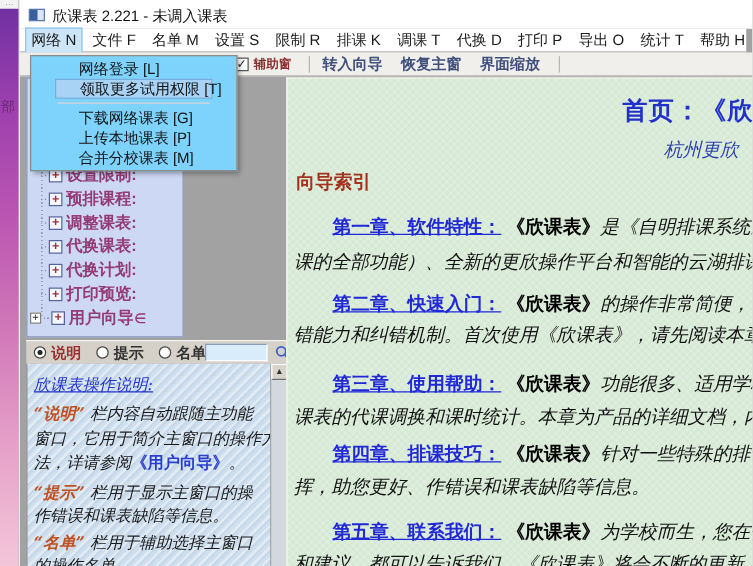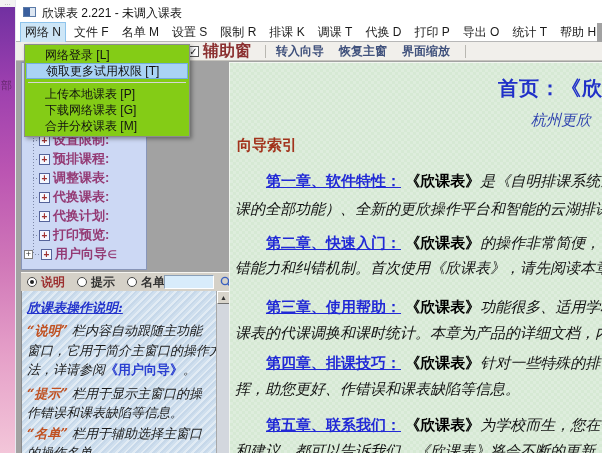--- a/index.html
+++ b/index.html
@@ -20,21 +20,21 @@
   .app-icon::before { content:""; position:absolute; left:0; top:0; width:6px; height:8px; background:#3a5f9e; }
   .title-text { position:absolute; left:26px; top:5px; font-size:12px; color:#111; white-space:nowrap; }
 
   .menubar { position:absolute; left:0; top:23px; width:581px; height:19px; background:#ffffff; display:flex; align-items:center; padding-left:4px; border-bottom:1px solid #b7b7b7; }
   .menubar span { font-size:12px; color:#1a1a1a; padding:2px 5px; margin-right:3px; white-space:nowrap; }
   .menubar span.active { background:#cde6f7; border:1px solid #8fc4ec; padding:1px 4px; }
 
   .toolbar { position:absolute; left:0; top:42px; width:587px; height:19px; background:#f1efeb; border-bottom:1px solid #c4c2bc; display:flex; align-items:center; }
   .tb-start { width:172px; flex:none; }
   .cb { width:11px; height:11px; background:#fff; border:1px solid #555; font-size:10px; line-height:10px; text-align:center; color:#222; margin-right:4px; flex:none; }
-  .tb-red { font-size:16px; font-weight:bold; color:#8b3030; white-space:nowrap; }
+  .tb-red { font-size:10px; font-weight:bold; color:#8b3030; white-space:nowrap; }
   .tb-blue { font-size:12px; font-weight:bold; color:#40517c; white-space:nowrap; margin-right:15px; }
   .tb-sep { width:1px; height:13px; background:#b9b7b1; margin:0 10px 0 14px; flex:none; }
 
   
   .tree { position:absolute; left:5px; top:62px; width:126px; height:208px; background:#ccd8f4; border:1px solid #8895b8; }
   .tree-vline { position:absolute; left:11px; top:66px; width:1px; height:124px; background-image:repeating-linear-gradient(180deg,#7d88a8 0 1px,transparent 1px 3px); }
   .tree-row { position:absolute; left:0; height:16px; display:flex; align-items:center; }
   .tree-stub { width:6px; height:1px; background-image:repeating-linear-gradient(90deg,#7d88a8 0 1px,transparent 1px 3px); margin-left:11px; flex:none; }
   .tree-box { width:11px; height:11px; background:#f4f7ff; border:1px solid #55639a; color:#a03030; font-size:10px; line-height:9px; text-align:center; font-weight:bold; flex:none; margin-right:3px; }
   .tree-expand { width:9px; height:9px; background:#fff; border:1px solid #808080; color:#333; font-size:9px; line-height:7px; text-align:center; flex:none; margin-left:2px; }
@@ -47,28 +47,28 @@
   .tab-label { font-size:12px; font-weight:bold; color:#333; margin-right:12px; white-space:nowrap; }
   .tab-label.sel { color:#9c2f2f; }
   .searchbox { position:absolute; left:143px; top:2px; width:50px; height:14px; background:#d8ecfb; border:1px solid #8aa0b8; border-bottom-color:#fff; border-right-color:#fff; font-size:10px; padding:0 2px; }
   .mag { position:absolute; left:198px; top:2px; width:14px; height:14px; }
 
   
   .panel { position:absolute; left:5px; top:291px; width:208px; height:162px; background:#cfdfee;
     background-image:repeating-linear-gradient(135deg, rgba(255,255,255,.38) 0 2px, rgba(160,185,215,.18) 2px 4px, transparent 4px 6px);
     border-left:1px solid #8a8a8a; overflow:hidden; }
   .p-line { position:absolute; left:5px; width:190px; font-family:"DejaVu Serif", serif; font-style:italic; font-size:13px; color:#1a1a1a; white-space:nowrap; }
-  .p-head { color:#2233cc; font-weight:bold; text-decoration:underline; }
+  .p-head { color:#2233cc; font-weight:normal; text-decoration:underline; }
   .p-q { color:#c05020; font-weight:bold; }
   .p-link { color:#2a3fd0; font-weight:bold; font-style:normal; font-family:"Liberation Sans",sans-serif; }
   .scrollbar { position:absolute; right:0; top:0; width:13px; height:162px; background:#d3d7de; border-left:1px solid #a8a8a8; }
   .scroll-btn { width:13px; height:13px; background:#d8d4cb; border:1px solid #fff; border-right-color:#707070; border-bottom-color:#707070; font-size:7px; line-height:11px; text-align:center; color:#333; }
 
   
-  .dropdown { position:absolute; left:8px; top:44px; width:166px; background:#84cc16; border:1px solid #8c8c8c; box-shadow:2px 2px 4px rgba(0,0,0,.35); z-index:50; padding:2px 1px; }
+  .dropdown { position:absolute; left:8px; top:44px; width:166px; background:#7dd3fc; border:1px solid #8c8c8c; box-shadow:2px 2px 4px rgba(0,0,0,.35); z-index:50; padding:2px 19px; }
   .dd-item { height:16px; line-height:16px; padding-left:19px; font-size:12px; color:#111; white-space:nowrap; }
   .dd-item.hl { background:#a9d3f5; border:1px solid #74aede; line-height:14px; }
   .dd-sep { height:1px; background:#d6d6d6; margin:3px 2px; }
 
   
   .main { position:absolute; left:213px; top:62px; width:374px; height:391px; background:#d6e9d4; border-left:1px solid #f2f7f0; border-top:1px solid #f2f7f0; overflow:hidden;
     background-image:
       linear-gradient(45deg, rgba(255,255,255,.20) 25%, transparent 25%, transparent 75%, rgba(255,255,255,.20) 75%),
       linear-gradient(45deg, rgba(255,255,255,.20) 25%, transparent 25%, transparent 75%, rgba(255,255,255,.20) 75%);
     background-size:6px 6px; background-position:0 0, 3px 3px; }
@@ -240,19 +240,19 @@
         <span class="sec-head">第五章、联系我们：</span>
         <span class="sec-book">《欣课表》</span><span class="sec-body">为学校而生，您在使</span>
       </div>
       <div class="sec-l2 sec-body" style="top:379px;">和建议，都可以告诉我们。《欣课表》将会不断的更新，</div>
     </div>
 
     <div class="dropdown">
       <div class="dd-item">网络登录 [L]</div>
       <div class="dd-item hl">领取更多试用权限 [T]</div>
       <div class="dd-sep"></div>
+      <div class="dd-item">下载网络课表 [G]</div>
       <div class="dd-item">上传本地课表 [P]</div>
-      <div class="dd-item">下载网络课表 [G]</div>
       <div class="dd-item">合并分校课表 [M]</div>
     </div>
 
   </div>
 </div>
 
 </body></html>

